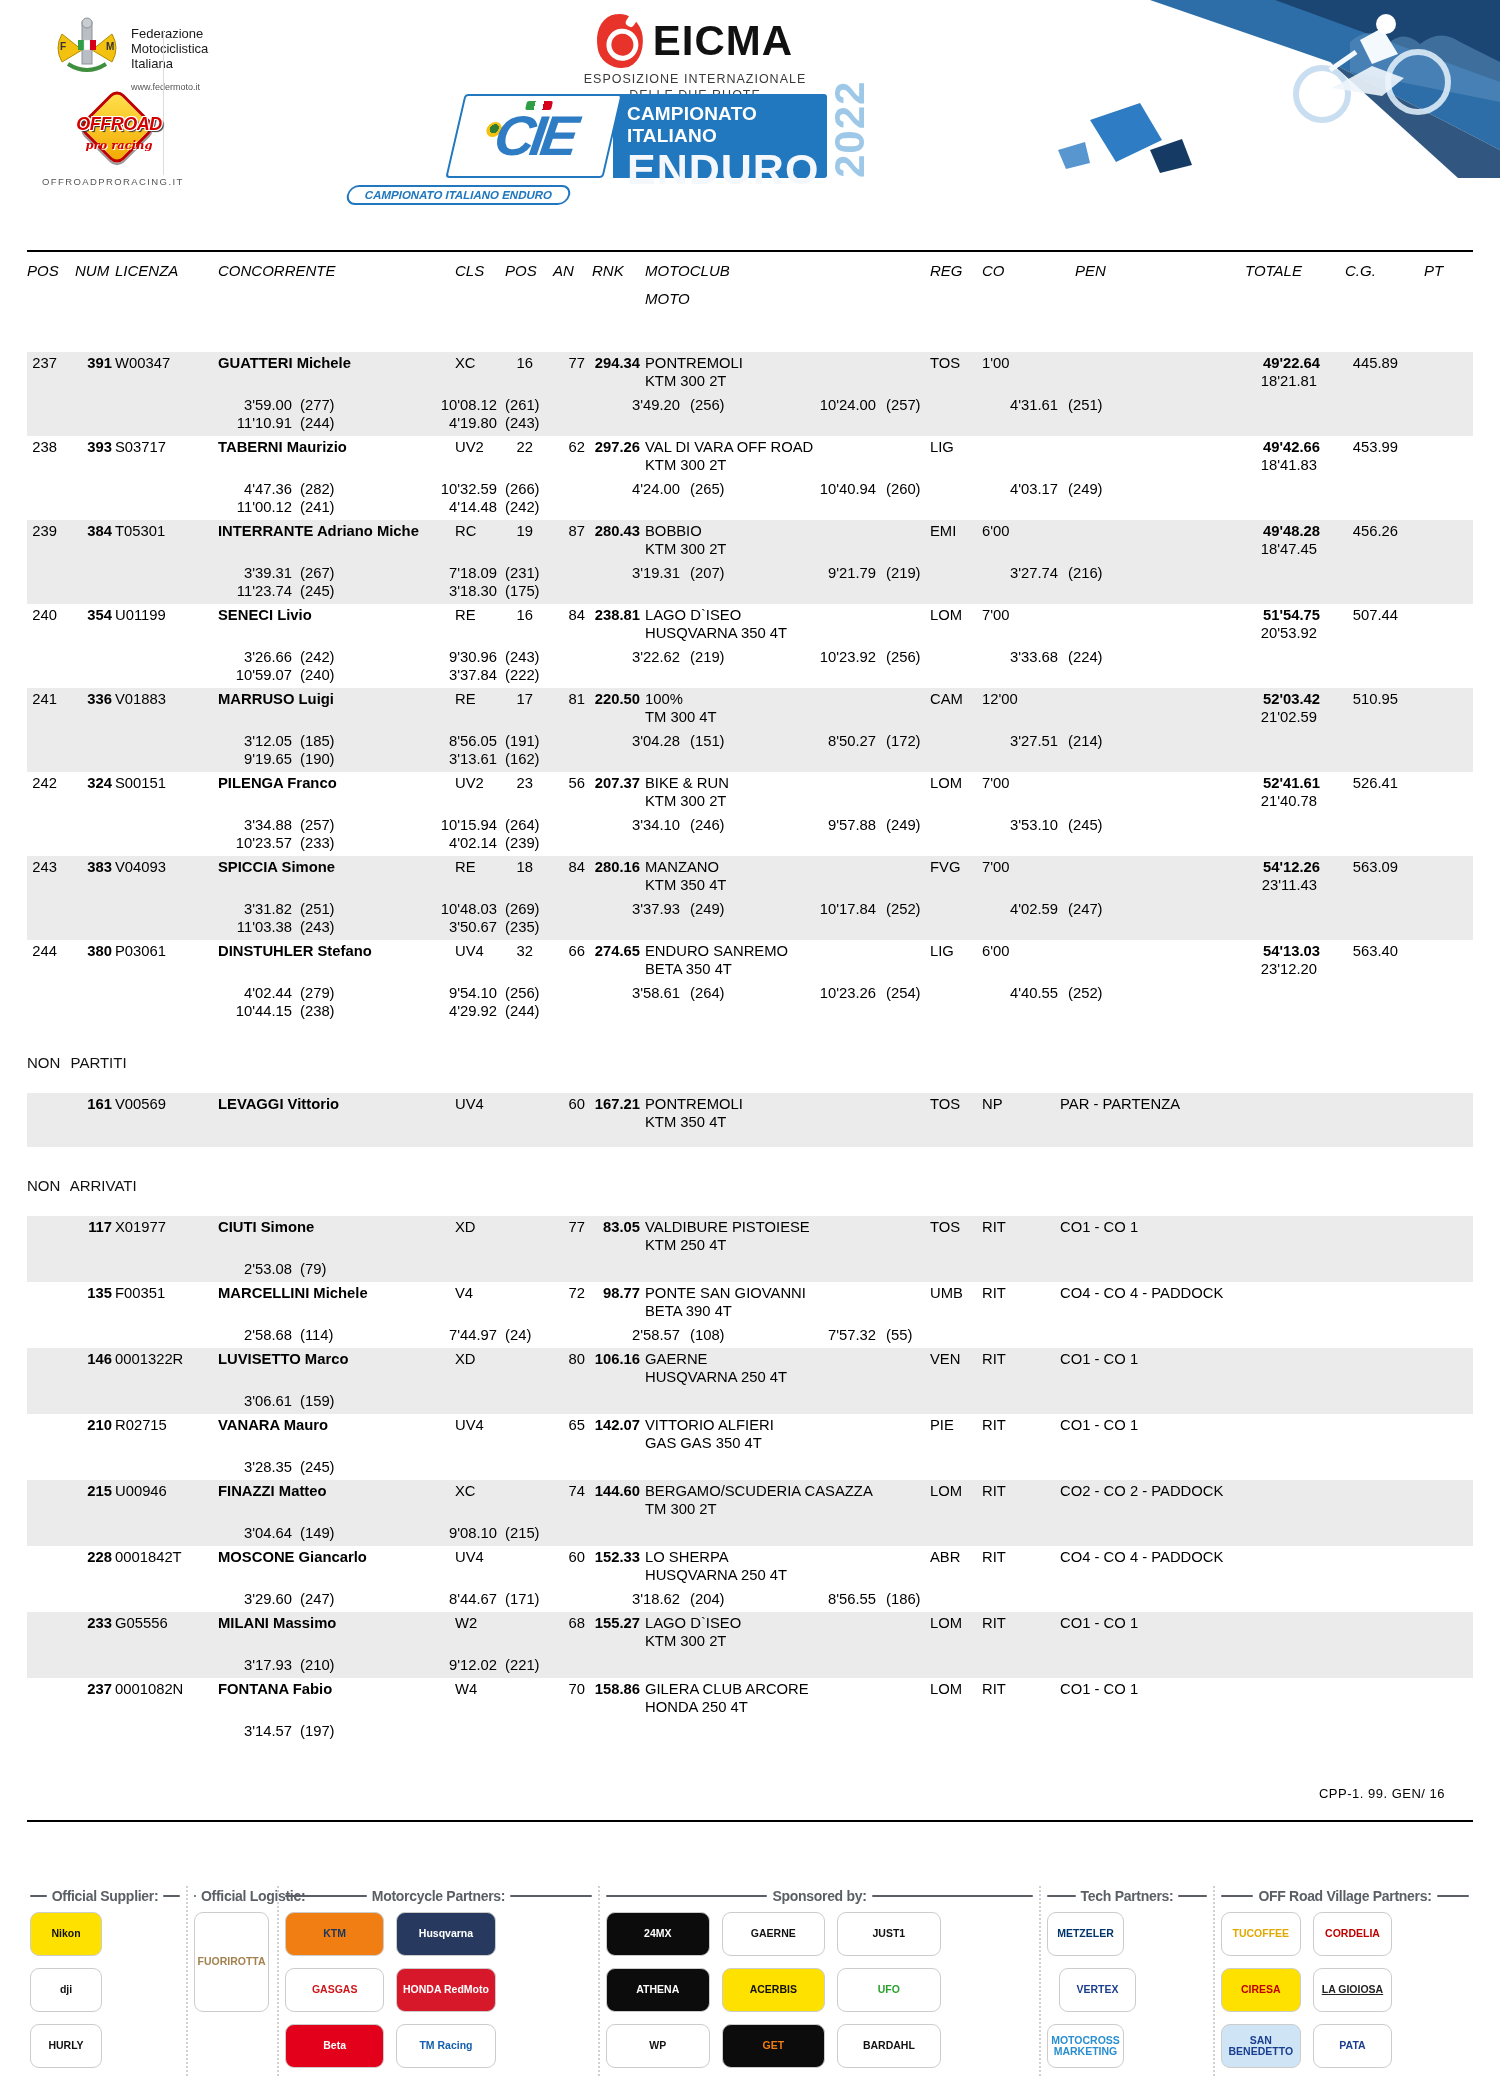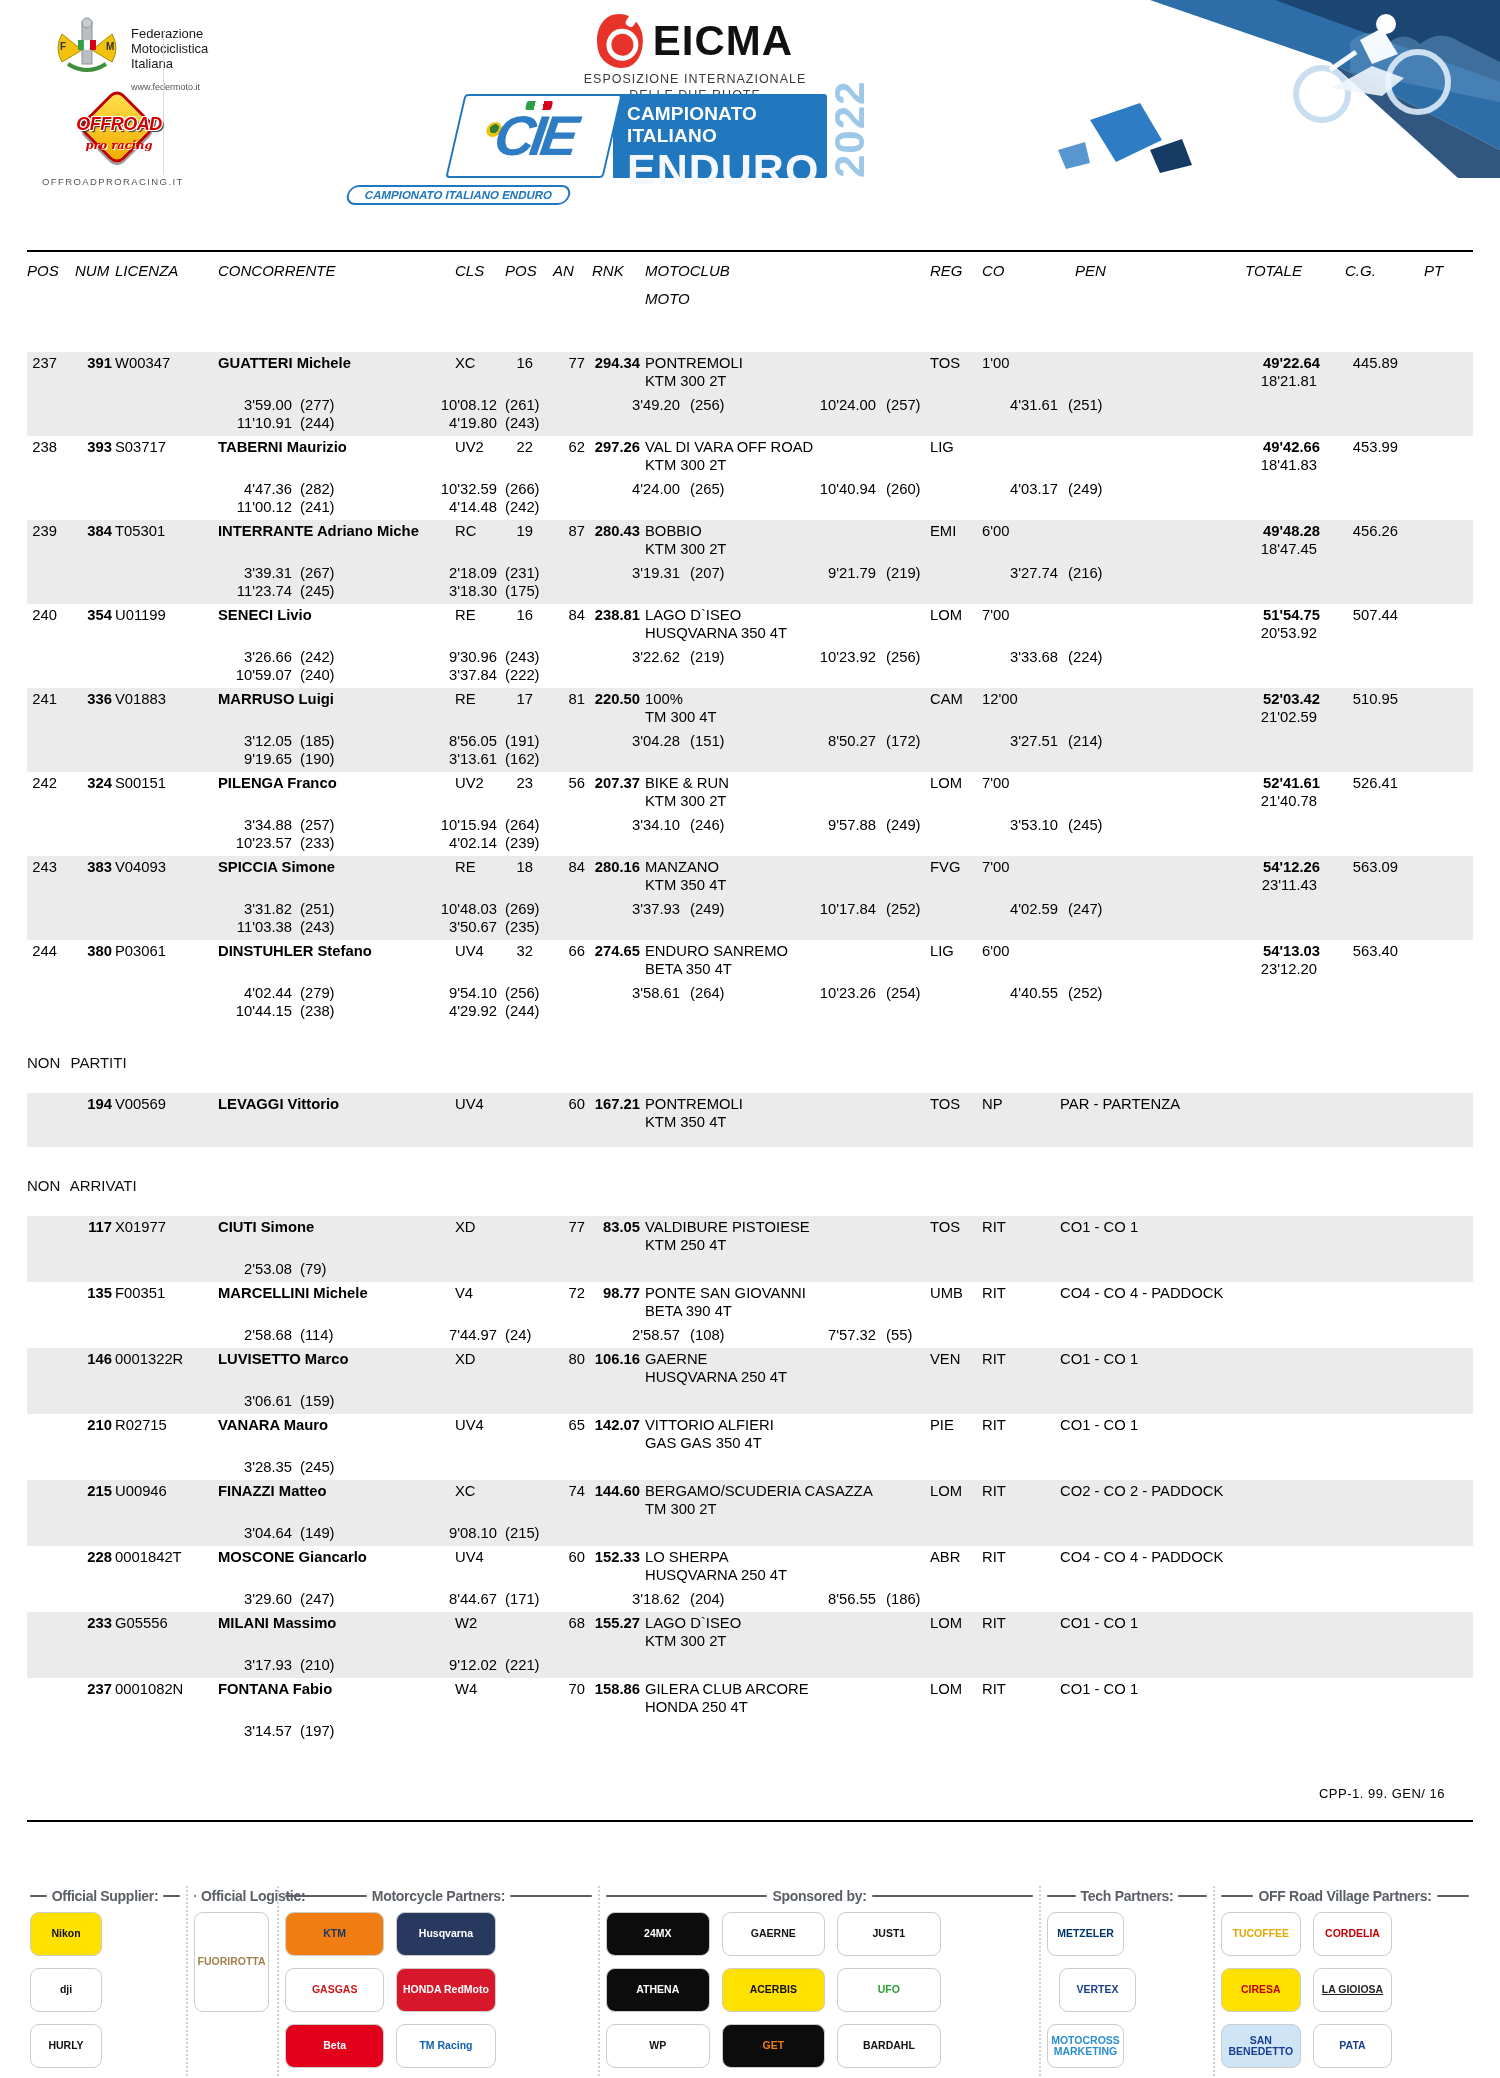--- a/index.html
+++ b/index.html
@@ -300,21 +300,21 @@
         <span class="cell ctot">49'48.28</span>
         <span class="cell ccg">456.26</span>
       </div>
       <div class="rline l2">
         <span class="cell cmoto">KTM 300 2T</span>
         <span class="cell ctot2">18'47.45</span>
       </div>
     <div class="rline tline">
           <span class="cell tv s0">3'39.31</span>
           <span class="cell trk s0">(267)</span>
-          <span class="cell tv s1">2'18.09</span>
+          <span class="cell tv s1">7'18.09</span>
           <span class="cell trk s1">(231)</span>
           <span class="cell tv s2">3'19.31</span>
           <span class="cell trk s2">(207)</span>
           <span class="cell tv s3">9'21.79</span>
           <span class="cell trk s3">(219)</span>
           <span class="cell tv s4">3'27.74</span>
           <span class="cell trk s4">(216)</span>
         </div>
         <div class="rline tline">
           <span class="cell tv s0">11'23.74</span>
@@ -528,21 +528,21 @@
           <span class="cell trk s1">(244)</span>
         </div>
       </div>
   </div>
 
   <div class="sec-label">NON PARTITI</div>
   <div class="npbody" id="np-rows">
     <div class="row shaded">
       <div class="rline l1">
         <span class="cell cpos"></span>
-        <span class="cell cnum">194</span>
+        <span class="cell cnum">161</span>
         <span class="cell clic">V00569</span>
         <span class="cell cname">LEVAGGI Vittorio</span>
         <span class="cell ccls">UV4</span>
         <span class="cell cpos2"></span>
         <span class="cell can">60</span>
         <span class="cell crnk">167.21</span>
         <span class="cell cclub">PONTREMOLI</span>
         <span class="cell creg">TOS</span>
         <span class="cell cco">NP</span>
         <span class="cell cpen">PAR - PARTENZA</span>

